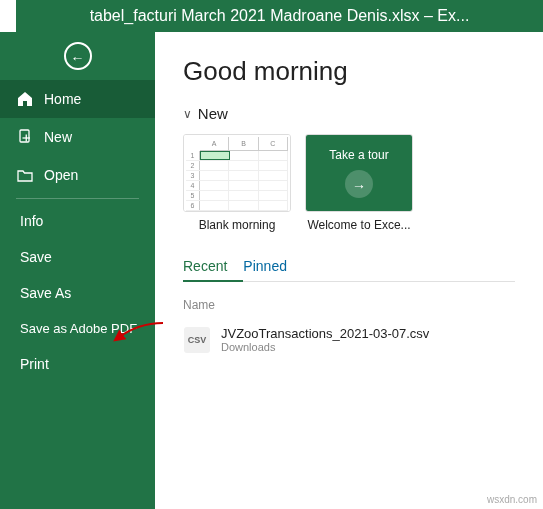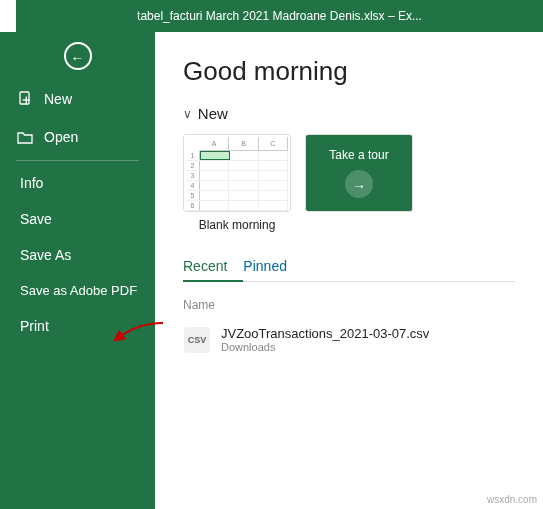--- a/index.html
+++ b/index.html
@@ -5,21 +5,21 @@
     * { box-sizing: border-box; margin: 0; padding: 0; }
     body { font-family: 'Segoe UI', Arial, sans-serif; background: #fff; width: 543px; height: 509px; overflow: hidden; display: flex; flex-direction: column; }
 
     .title-bar {
       height: 32px;
       background: #217346;
       display: flex;
       align-items: center;
       justify-content: center;
       color: #fff;
-      font-size: 12px;
+      font-size: 16px;
       padding: 0 8px;
       flex-shrink: 0;
       margin-left: 16px;
     }
 
     .main-container {
       display: flex;
       flex: 1;
       overflow: hidden;
     }
@@ -331,20 +331,28 @@
   <span>tabel_facturi March 2021 Madroane Denis.xlsx  –  Ex...</span>
 </div>
 
 <div class="main-container">
 
   <div class="sidebar">
     <div class="sidebar-back">
       <div class="back-circle">←</div>
     </div>
 
+    <div class="sidebar-item active">
+      <div class="icon">
+        <svg width="16" height="16" viewBox="0 0 16 16" fill="white">
+          <path d="M8 1L1 7v8h5v-5h4v5h5V7z"></path>
+        </svg>
+      </div>
+      <span>Home</span>
+    </div>
 
     <div class="sidebar-item">
       <div class="icon">
         <svg width="15" height="16" viewBox="0 0 15 16" fill="none" stroke="white" stroke-width="1.3">
           <rect x="2" y="1" width="9" height="12" rx="1"></rect>
           <line x1="4.5" y1="9" x2="12" y2="9"></line>
           <line x1="8.25" y1="5.5" x2="8.25" y2="12.5"></line>
         </svg>
       </div>
       <span>New</span>
@@ -446,20 +454,21 @@
         <span class="template-label">Blank morning</span>
       </div>
 
       <div class="template-card">
         <div class="template-thumb">
           <div class="tour-thumb">
             <div class="tour-text">Take a tour</div>
             <div class="tour-arrow">→</div>
           </div>
         </div>
+        <span class="template-label">Welcome to Exce...</span>
       </div>
     </div>
 
     <div class="tabs-row">
       <div class="tab-item active">
         <span>Recent</span>
       </div>
       <div class="tab-item">
         <span>Pinned</span>
       </div>

